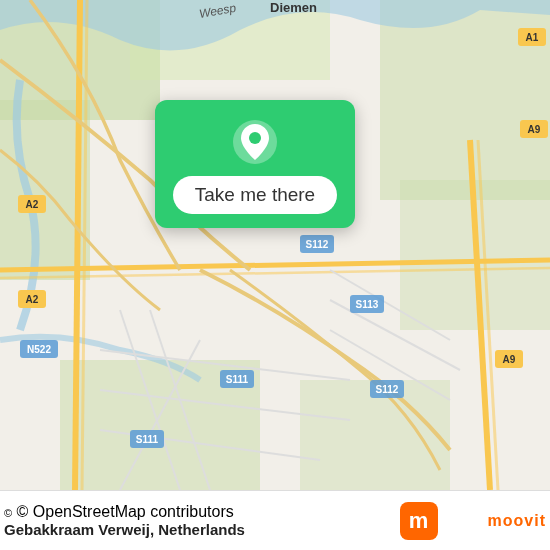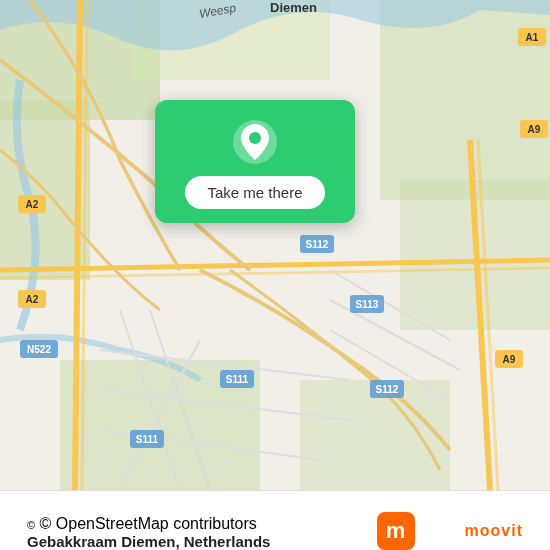--- a/index.html
+++ b/index.html
@@ -49,36 +49,36 @@
       height: 48px;
       margin-bottom: 10px;
     }
 
     #take-me-there-btn {
       background: white;
       color: #333;
       border: none;
       border-radius: 24px;
       padding: 8px 22px;
-      font-size: 15px;
+      font-size: 19px;
       font-weight: 500;
       cursor: pointer;
       white-space: nowrap;
     }
 
     
     #bottom-bar {
       width: 550px;
       height: 60px;
       background: white;
       border-top: 1px solid #ddd;
       display: flex;
-      align-items: flex-end;
+      align-items: center;
       justify-content: space-between;
-      padding: 0 27px;
+      padding: 0 4px;
     }
 
     #place-name {
       font-size: 15px;
       font-weight: 600;
       color: #222;
     }
 
     #moovit-logo {
       display: flex;
@@ -209,19 +209,19 @@
     <button id="take-me-there-btn">Take me there</button>
   </div>
 </div>
 
 <div id="bottom-bar">
   <div>
     <div>
       <span class="copyright-icon">©</span>
       <span>© OpenStreetMap contributors</span>
     </div>
-    <div id="place-name">Gebakkraam Diemen, Netherlands</div>
+    <div id="place-name">Gebakkraam Verweij, Netherlands</div>
   </div>
   <div id="moovit-logo">
     <div id="moovit-m">m</div>
     <div id="moovit-text">moovit</div>
   </div>
 </div>
 
 </body></html>

